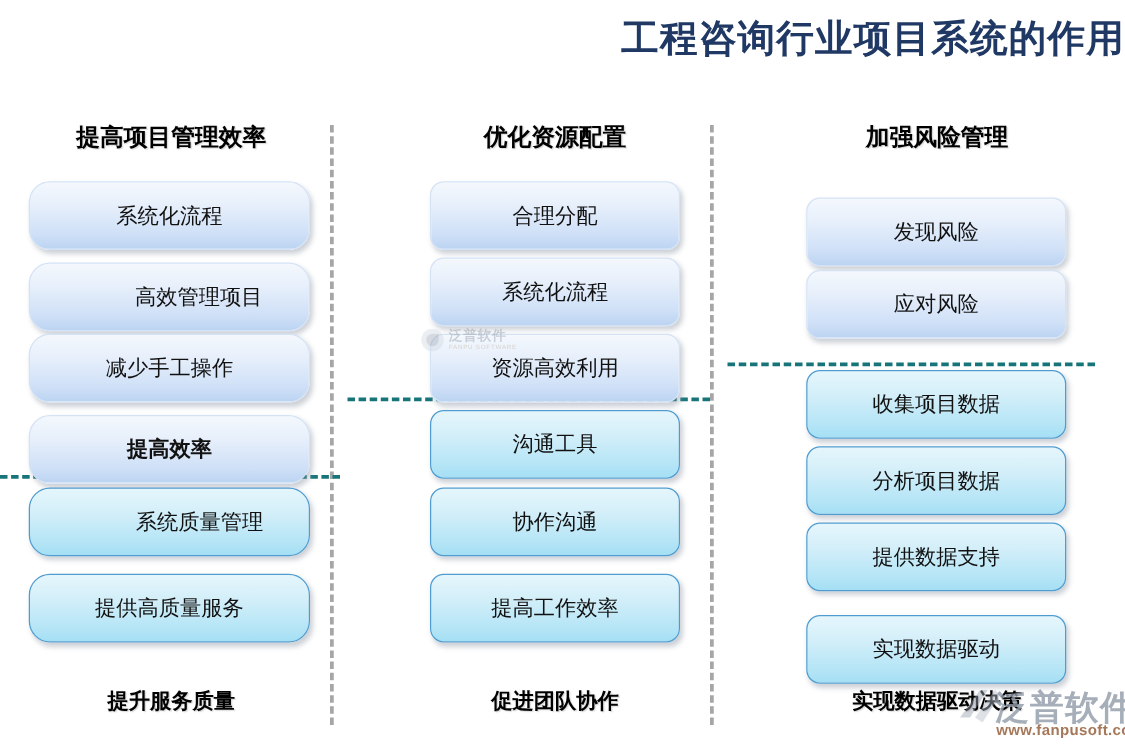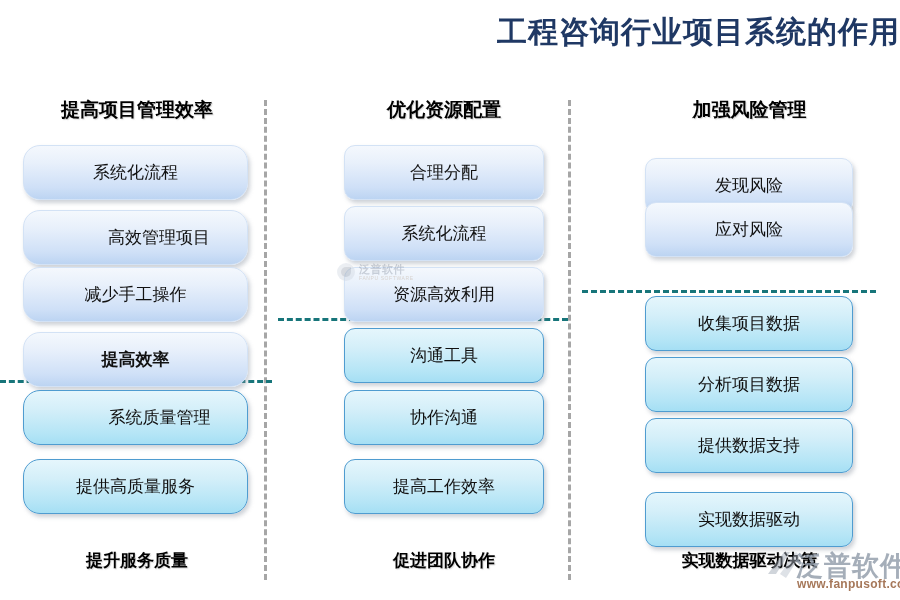--- a/index.html
+++ b/index.html
@@ -243,21 +243,21 @@
     <div class="box cyan" style="top:390px;">协作沟通</div>
     <div class="box cyan" style="top:459px;">提高工作效率</div>
 
     <div class="col-footer" style="top:549px;">促进团队协作</div>
   </div>
 
   <div class="column" id="col-3">
     <div class="col-header" style="top:97px;">加强风险管理</div>
 
     <div class="box blue" style="top:158px;">发现风险</div>
-    <div class="box blue" style="top:202px;text-align:center;">应对风险</div>
+    <div class="box blue" style="top:216px;text-align:center;">应对风险</div>
 
     <div class="box cyan" style="top:296px;">收集项目数据</div>
     <div class="box cyan" style="top:357px;">分析项目数据</div>
     <div class="box cyan" style="top:418px;">提供数据支持</div>
     <div class="box cyan" style="top:479px;margin-top:13px;">实现数据驱动</div>
 
     <div class="col-footer" style="top:549px;">实现数据驱动决策</div>
   </div>
 
   <div class="wm-center">

